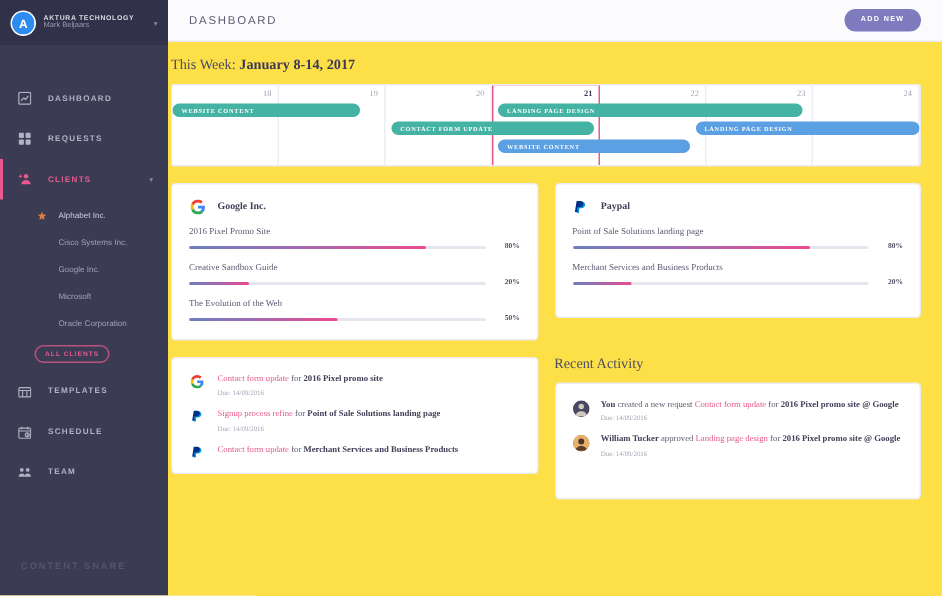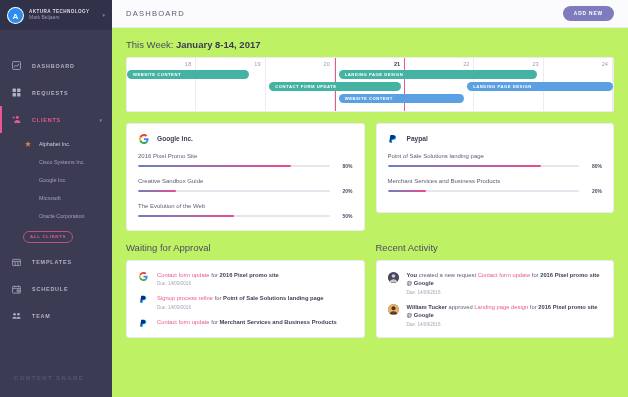--- a/index.html
+++ b/index.html
@@ -86,21 +86,21 @@
     font-size: 7.6px; letter-spacing: 1.2px; color: #5c5b72;
     text-transform: uppercase;
   }
   .add-btn {
     margin-left: auto; background: #7e7bbf; color: #fff;
     border: none; border-radius: 10px; padding: 5px 11px;
     font-size: 4.8px; letter-spacing: .9px; font-weight: bold;
     text-transform: uppercase; font-family: inherit; cursor: pointer;
   }
 
-  .content { flex: 1; overflow: hidden; padding: 11px 14px 0 14px; background: #bef264; }
+  .content { flex: 1; overflow: hidden; padding: 11px 14px 0 2px; background: #fde047; font-family: Liberation Serif, serif; }
   .sec-title { font-size: 9.5px; color: #4d4c64; margin-bottom: 7px; }
   .sec-title b { font-weight: bold; color: #3b3a52; }
 
   
   .gantt {
     background: #fff; border: 1px solid #eceaf2; border-radius: 2px;
     display: flex; height: 55px; overflow: hidden; position: relative;
   }
   .g-col {
     flex: 1; border-right: 1px solid #eeecf3; position: relative;
@@ -406,21 +406,20 @@
                 <div class="pct">20%</div>
               </div>
             </div>
           </div>
         </div>
       </div>
 
       <div class="row3">
 
         <div class="col">
-          <div class="sec-title">Waiting for Approval</div>
           <div class="list-card">
 
             <div class="li">
               <span class="li-ico">
                 <svg width="9" height="9" viewBox="0 0 48 48">
                   <path fill="#EA4335" d="M24 9.5c3.5 0 6.6 1.2 9 3.6l6.7-6.7C35.6 2.6 30.1 0 24 0 14.6 0 6.5 5.4 2.6 13.2l7.8 6.1C12.3 13.4 17.7 9.5 24 9.5z"></path>
                   <path fill="#4285F4" d="M46.1 24.5c0-1.6-.1-3.2-.4-4.7H24v9h12.4c-.5 2.9-2.2 5.4-4.6 7l7.6 5.9c4.4-4.1 6.7-10.1 6.7-17.2z"></path>
                   <path fill="#FBBC05" d="M10.4 28.6c-.5-1.5-.8-3-.8-4.6s.3-3.1.8-4.6l-7.8-6.1C1 16.4 0 20.1 0 24s1 7.6 2.6 10.8l7.8-6.2z"></path>
                   <path fill="#34A853" d="M24 48c6.5 0 11.9-2.1 15.9-5.8l-7.6-5.9c-2.1 1.4-4.8 2.3-8.3 2.3-6.3 0-11.7-3.9-13.6-9.8l-7.8 6.2C6.5 42.6 14.6 48 24 48z"></path>
                 </svg>

